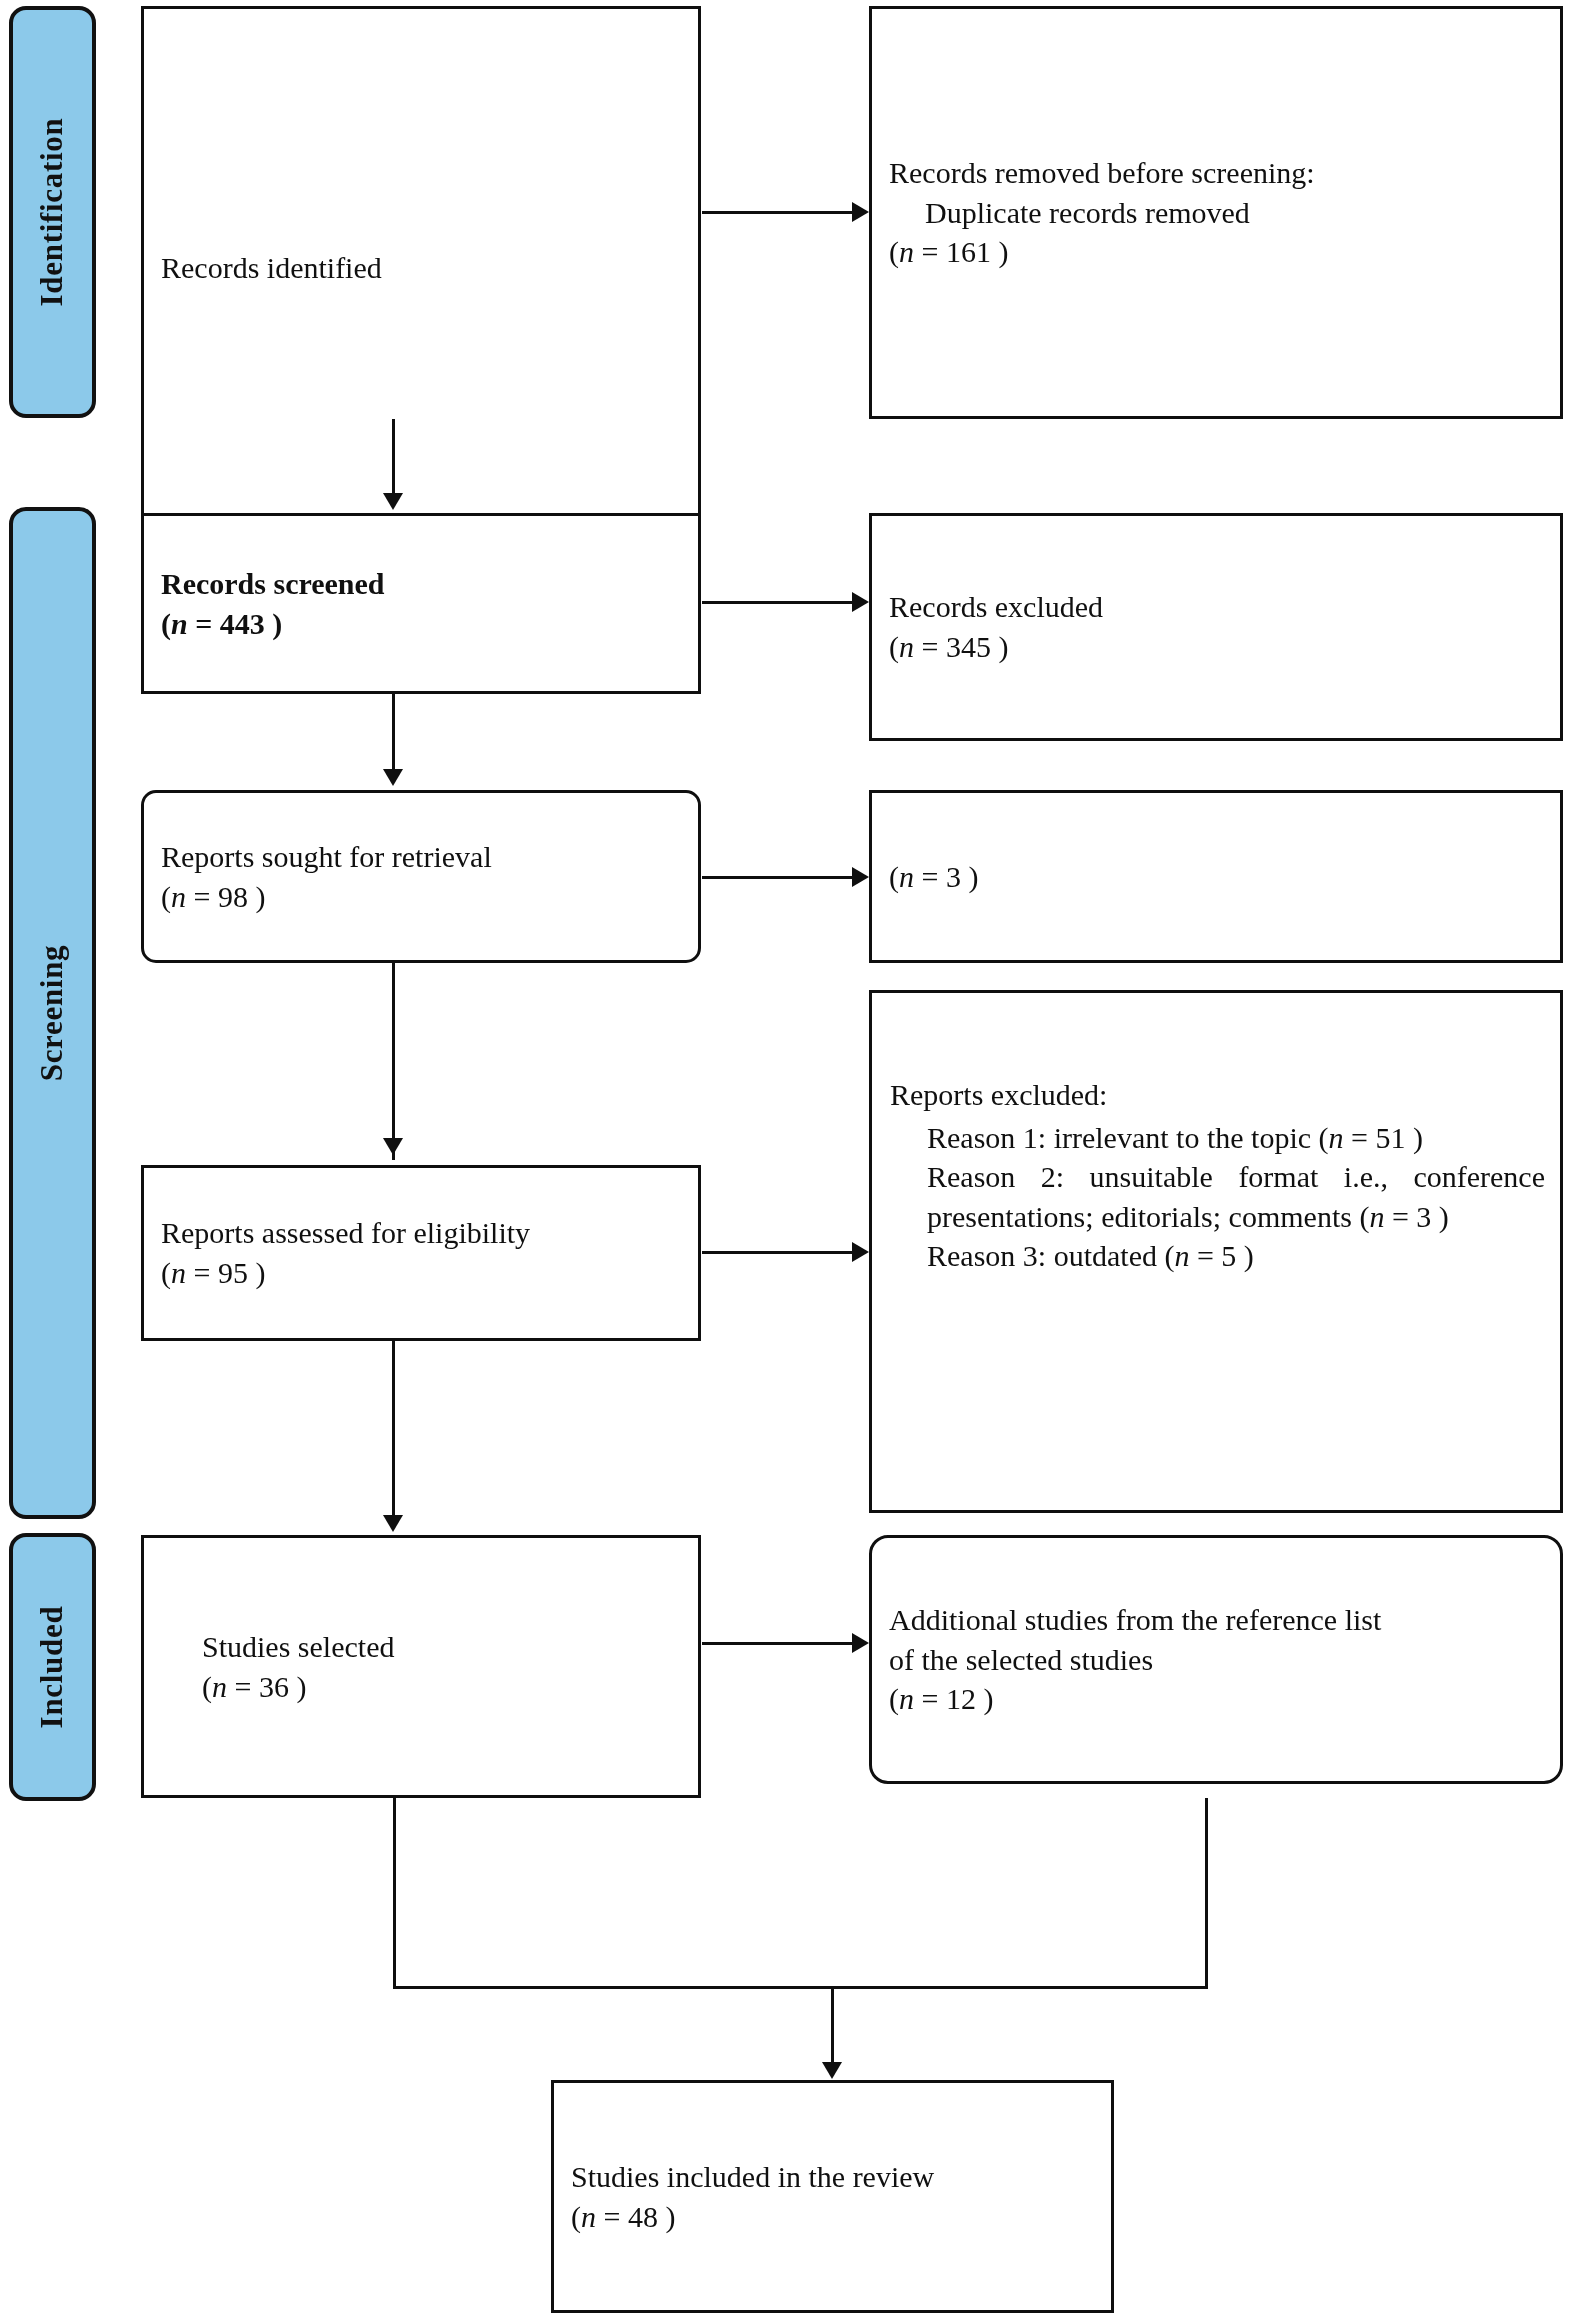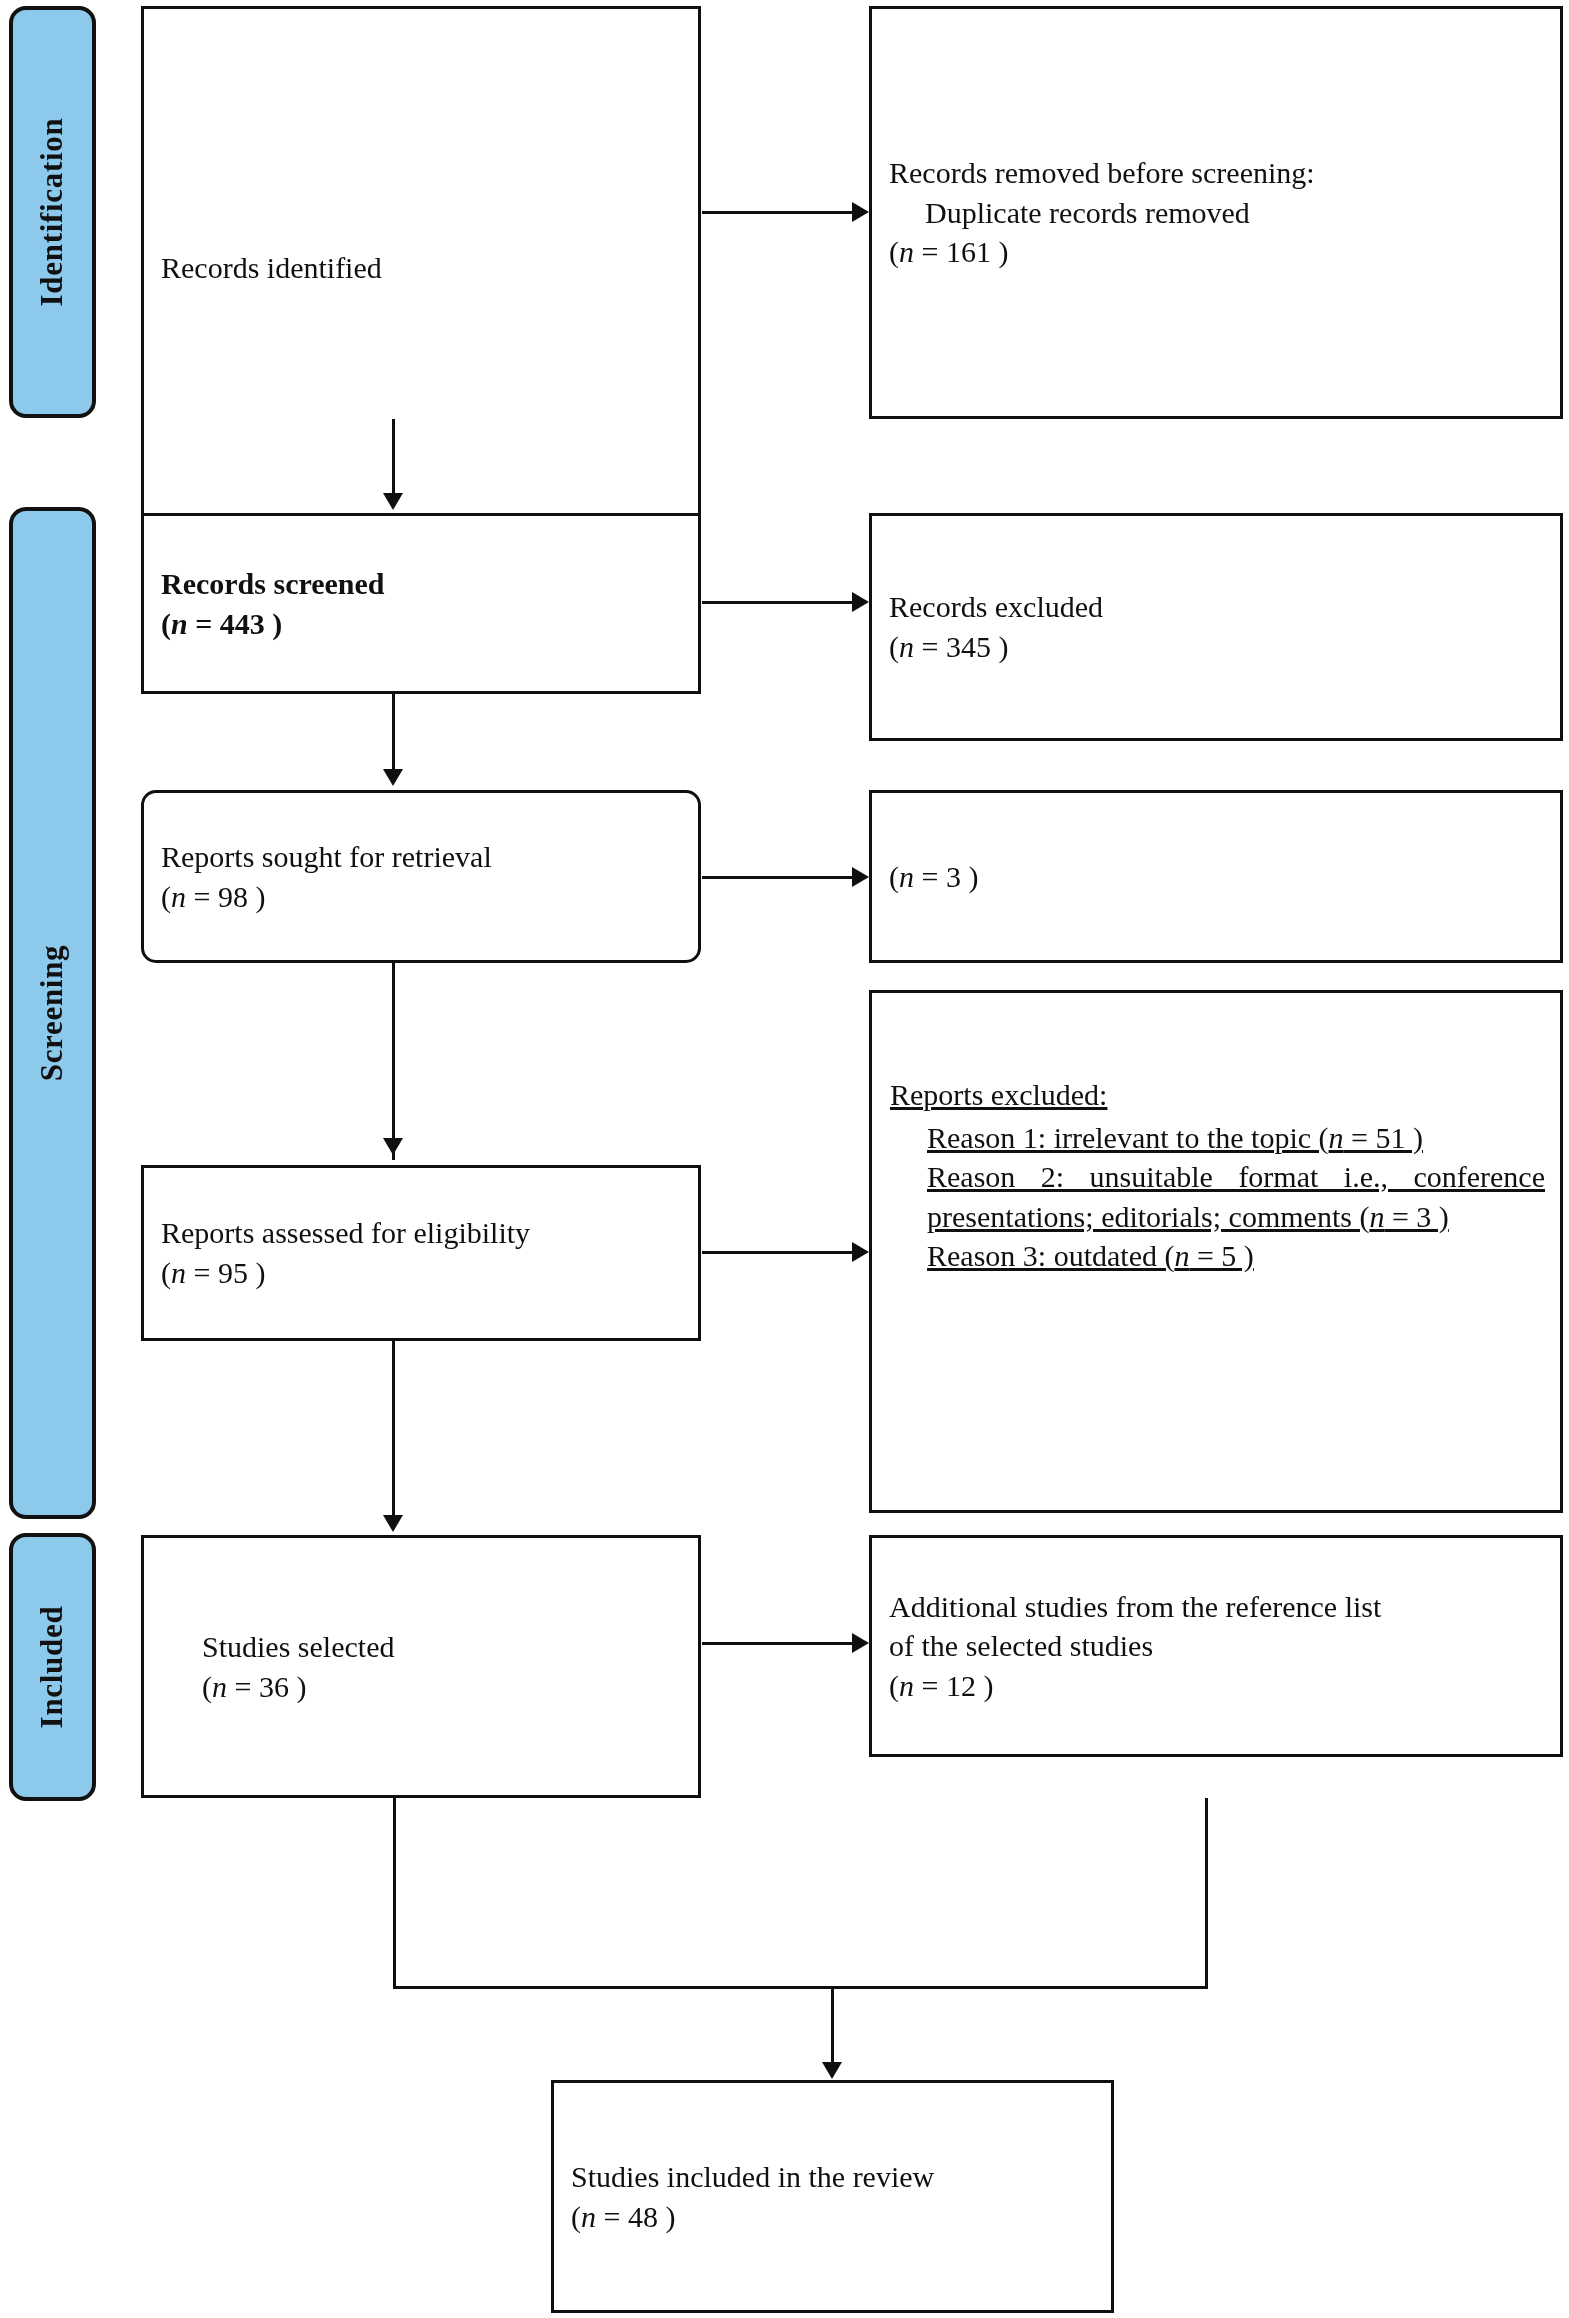--- a/index.html
+++ b/index.html
@@ -166,21 +166,21 @@
   <div class="arrow-down" style="left:383px; top:1138px;"></div>
 
   <div class="node-box" style="left:141px; top:1165px; width:560px; height:176px;">
     <div class="node-text">
       <span class="node-line">Reports assessed for eligibility</span>
       <span class="node-line"><span>(</span><span class="ital">n</span><span> = 95 )</span></span>
     </div>
   </div>
 
   <div class="node-box reasons-box" style="left:869px; top:990px; width:694px; height:523px; justify-content:flex-start;">
-    <div class="node-text" style="margin-top:82px;text-decoration:underline;">
+    <div class="node-text" style="margin-top:82px;">
       <span class="hdr">Reports excluded:</span>
 
       <span class="reason"><span>Reason 1: irrelevant to the topic (</span><span class="ital">n</span><span> = 51 )</span></span>
 
       <span class="reason"><span>Reason 2: unsuitable format i.e., conference presentations; editorials; comments (</span><span class="ital">n</span><span> = 3 )</span></span>
 
       <span class="reason"><span>Reason 3: outdated (</span><span class="ital">n</span><span> = 5 )</span></span>
     </div>
   </div>
 
@@ -190,21 +190,21 @@
   <div class="line-v" style="left:392px; top:1341px; width:3px; height:176px;"></div>
   <div class="arrow-down" style="left:383px; top:1515px;"></div>
 
   <div class="node-box" style="left:141px; top:1535px; width:560px; height:263px;padding-left:41px;">
     <div class="node-text">
       <span class="node-line">Studies selected</span>
       <span class="node-line"><span>(</span><span class="ital">n</span><span> = 36 )</span></span>
     </div>
   </div>
 
-  <div class="node-box" style="left:869px; top:1535px; width:694px; height:222px;">
+  <div class="node-box" style="left:869px; top:1535px; width:694px; height:249px;border-radius:19px;">
     <div class="node-text">
       <span class="node-line">Additional studies from the reference list</span>
       <span class="node-line">of the selected studies</span>
       <span class="node-line"><span>(</span><span class="ital">n</span><span> = 12 )</span></span>
     </div>
   </div>
 
   <div class="line-h" style="left:702px; top:1642px; width:151px;"></div>
   <div class="arrow-right" style="left:852px; top:1633px;"></div>
 

